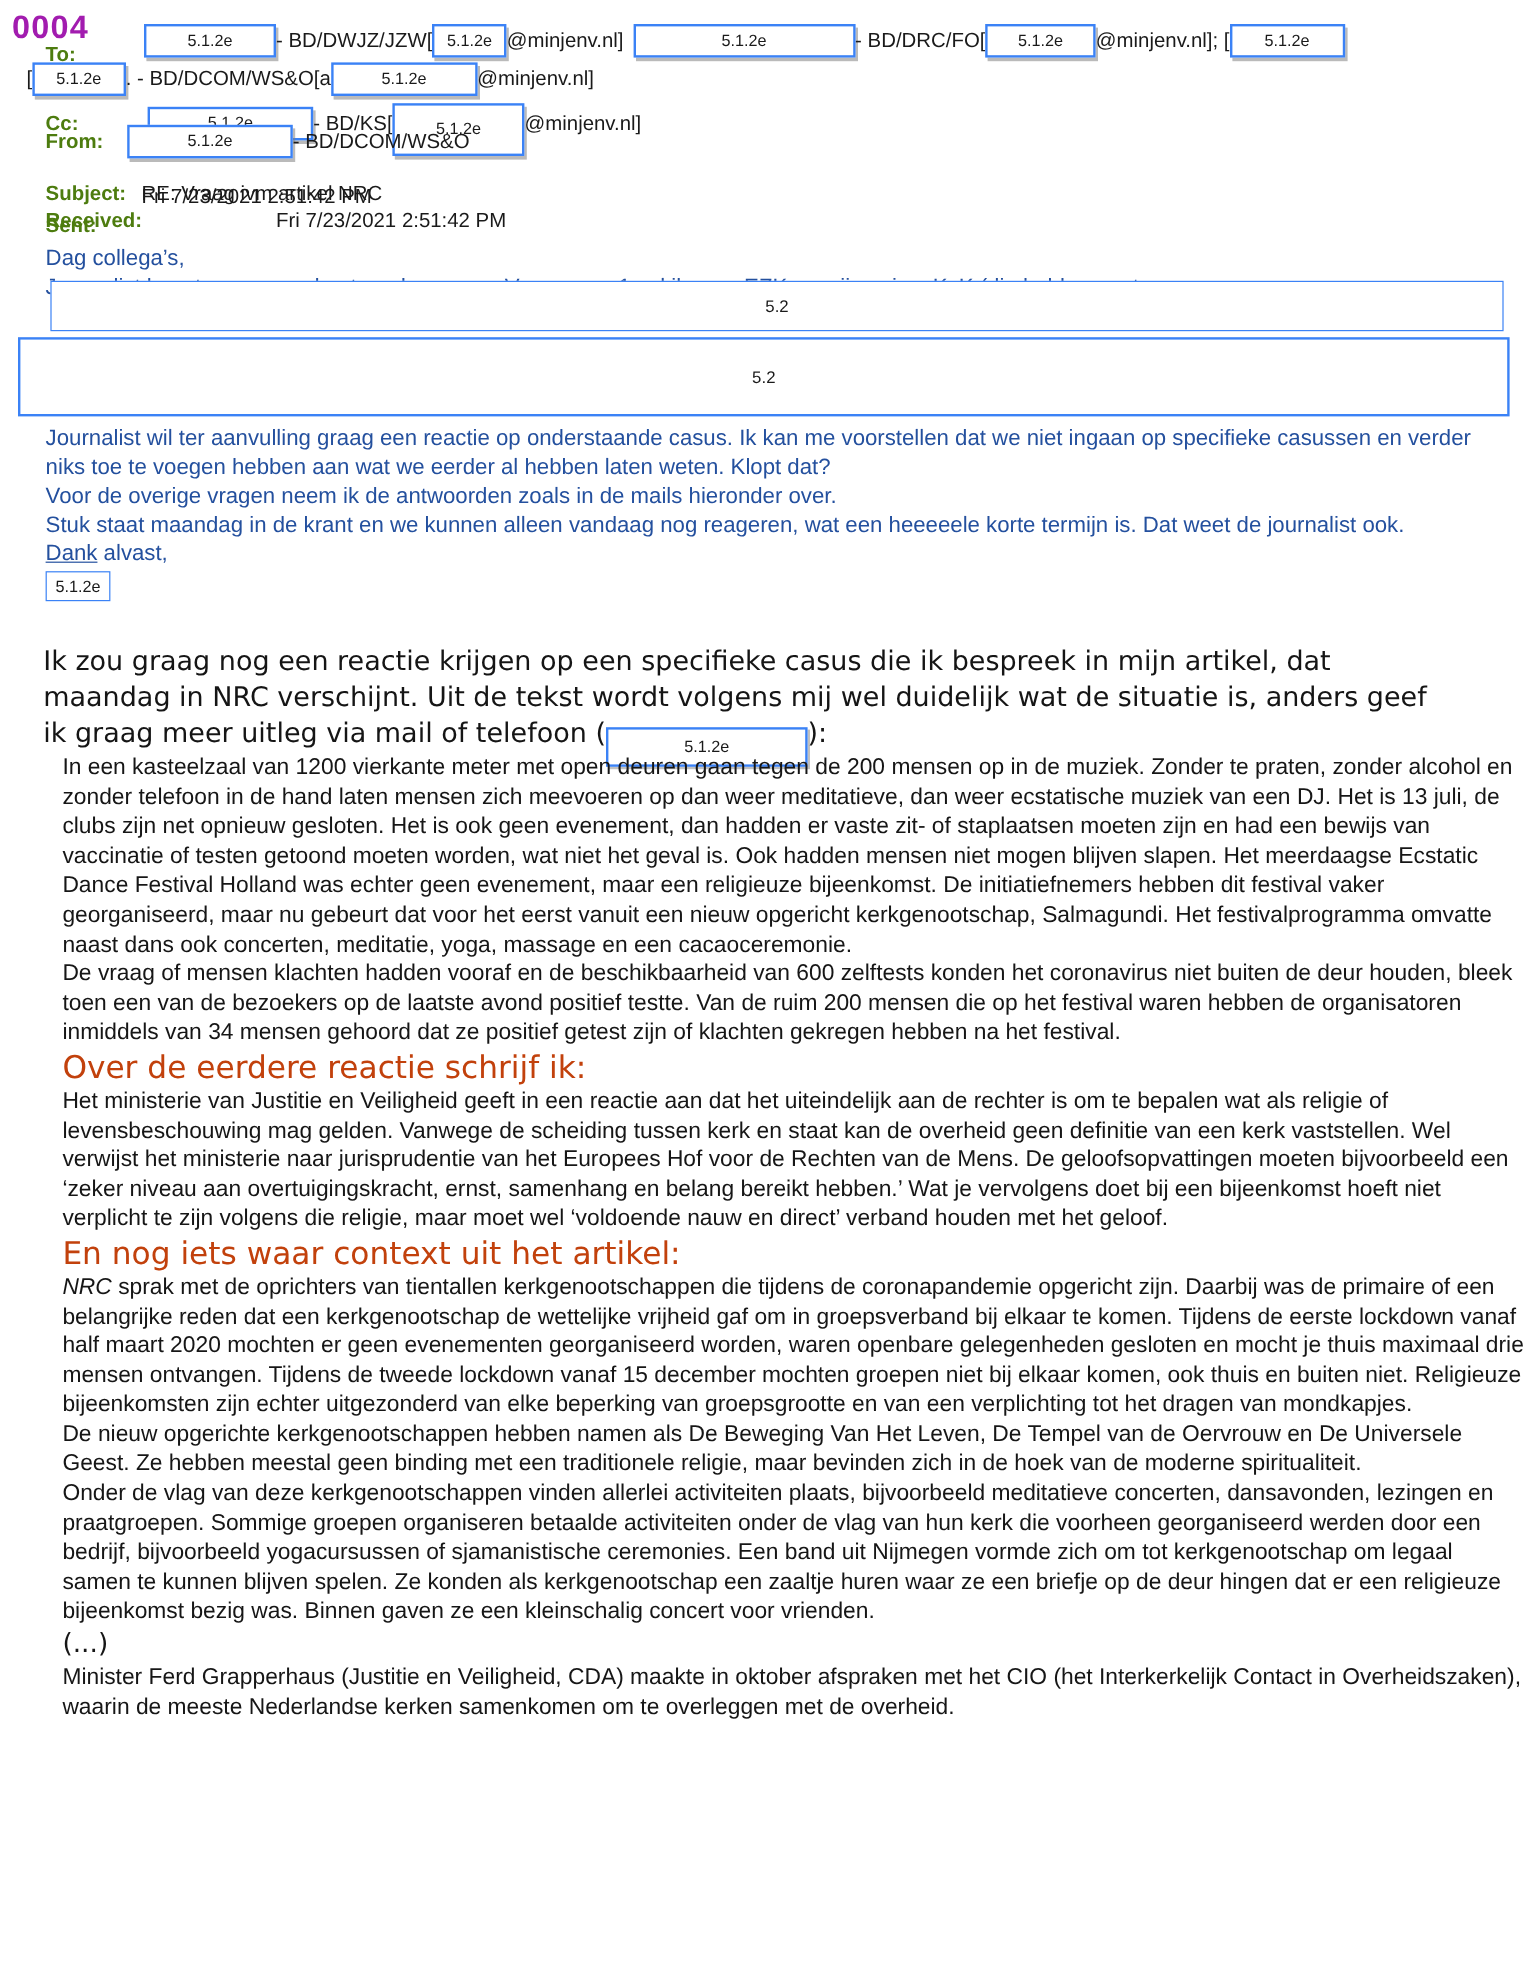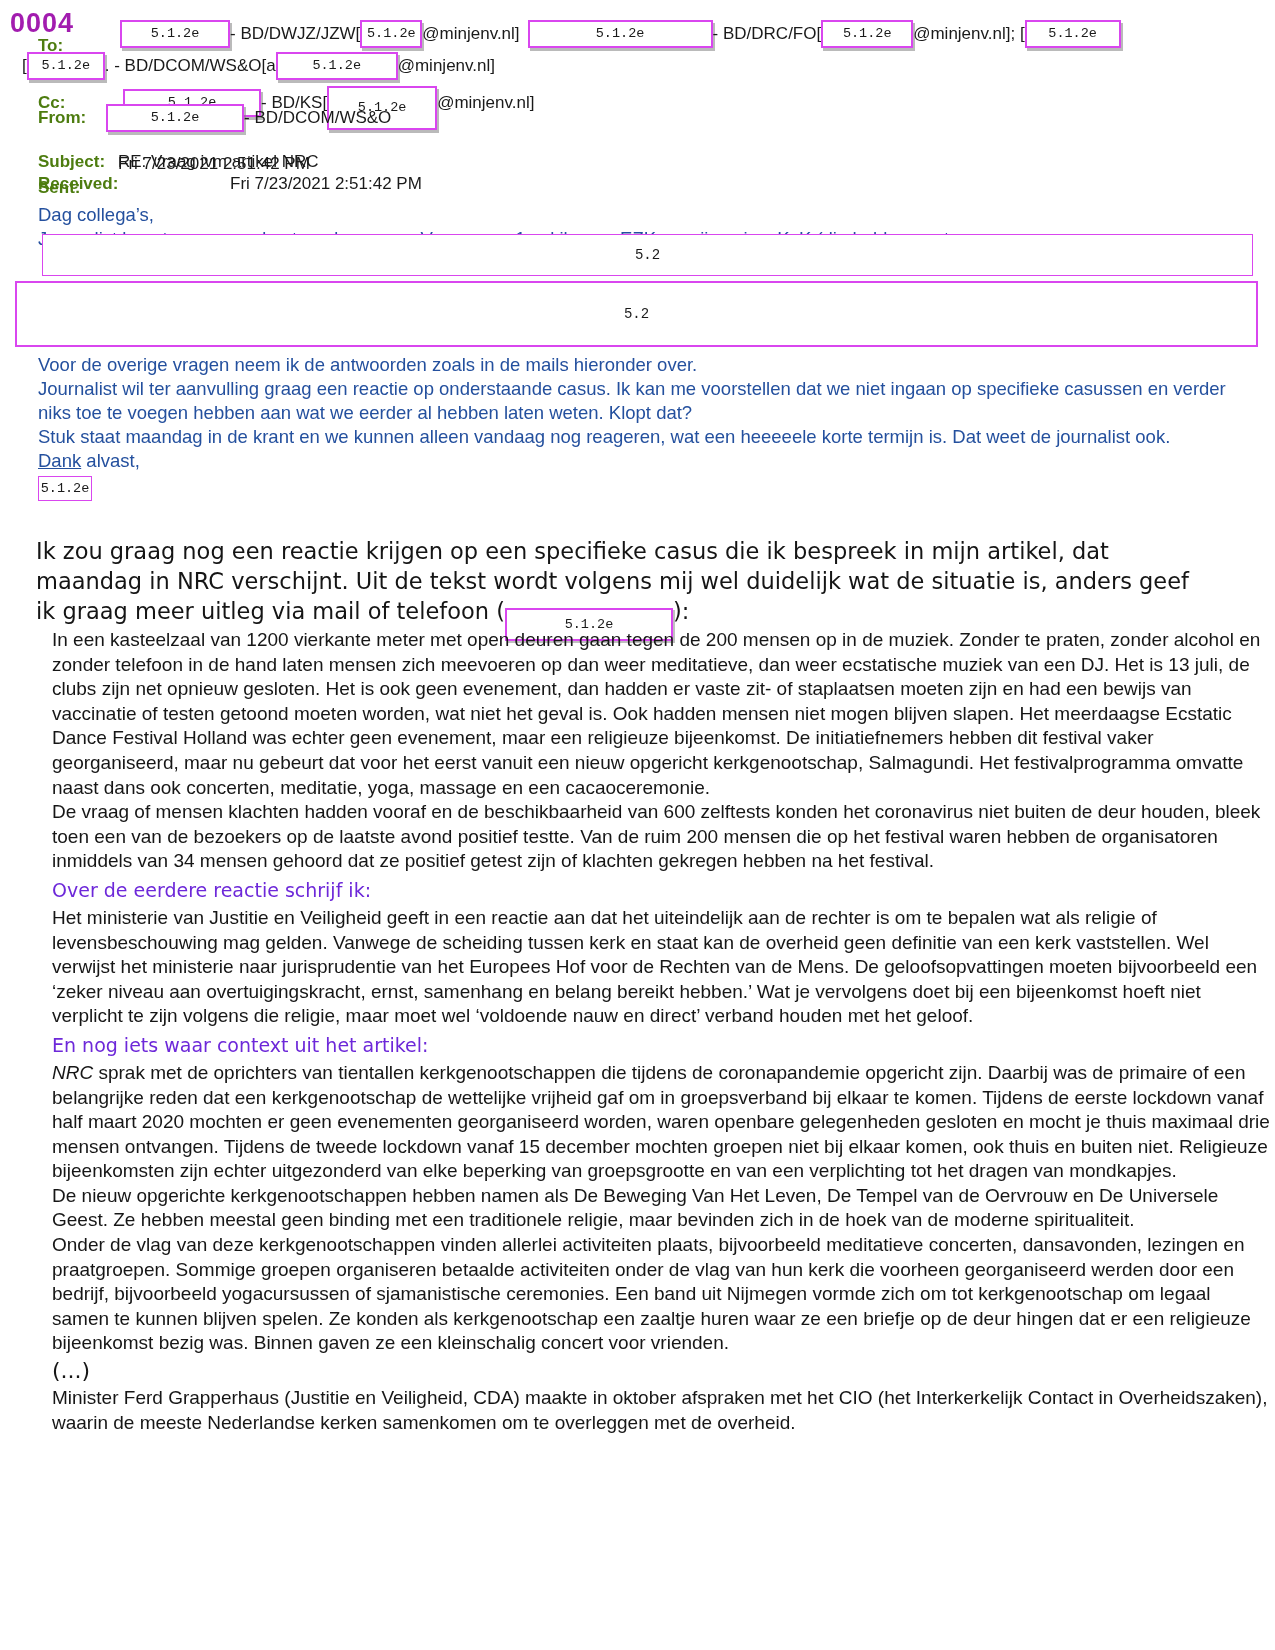--- a/index.html
+++ b/index.html
@@ -8,22 +8,22 @@
     font-family:"Liberation Sans",sans-serif;color:#1a1a1a;
     -webkit-font-smoothing:antialiased;
   }
   .docnum{position:absolute;left:10px;top:8px;font-size:27px;font-weight:700;letter-spacing:1px;color:#a21caf;}
   
   .email-header{position:absolute;left:0;top:0;width:1275px;height:195px;font-size:17px;}
   .hdr-label{font-weight:700;color:#4d7c0f;}
   .hrow{position:absolute;display:flex;align-items:center;white-space:nowrap;}
   .redact{
     display:inline-flex;align-items:center;justify-content:center;
-    background:#fff;border:2px solid #d946ef;color:#1a1a1a;
-    font-family:Liberation Mono, monospace;font-size:13.5px;line-height:1;
+    background:#fff;border:2px solid #3b82f6;color:#1a1a1a;
+    font-family:Liberation Sans, sans-serif;font-size:13.5px;line-height:1;
     box-sizing:border-box;flex:none;
   }
   .hbox{height:28px;box-shadow:2px 3px 0 rgba(130,130,130,.55);}
   .w110{width:110px}.w60{width:62px}.w185{width:185px}.w90{width:92px}.w95{width:96px}
   .w75{width:78px}.w120{width:122px}.w135{width:138px}
   .cc-tall{height:44px;margin-top:10px;}
   
   .intro{position:absolute;left:38px;top:203px;width:1215px;color:#24509e;font-size:18.5px;line-height:24px;}
   .zrow{display:flex;align-items:flex-start;height:26px;overflow:visible;}
   .r52-inline{flex:1;height:42px;margin-top:-17px;margin-left:4px;border-width:1.5px;position:relative;z-index:2;font-size:14px;}
@@ -33,21 +33,21 @@
   
   .bigtext{
     position:absolute;left:36px;top:536px;width:1160px;
     font-family:"DejaVu Sans",sans-serif;font-size:22.5px;line-height:30px;color:#151515;
   }
   .inline-big{width:168px;height:33px;vertical-align:-9px;border-width:2px;box-shadow:2px 2px 0 rgba(130,130,130,.5);}
   
   .article{position:absolute;left:52px;top:628px;width:1218px;font-size:19px;line-height:24.6px;color:#161616;}
   .article p{margin:0;}
   .sect{
-    font-family:"DejaVu Sans",sans-serif;font-size:19px;line-height:32px;color:#6d28d9;
+    font-family:"DejaVu Sans",sans-serif;font-size:26px;line-height:32px;color:#c2410c;
     margin:0;
   }
   .nrc{font-style:italic;}
   .ellip{font-family:"DejaVu Sans",sans-serif;font-size:22px;line-height:30px;}
 </style>
 </head>
 <body>
 
 <div class="docnum">0004</div>
 
@@ -104,22 +104,22 @@
   </div>
 </div>
 
 <div class="intro">
   <div>Dag collega’s,</div>
   <div>Journalist kom terug op onderstaande vragen. Voor vraag 1 zal ik naar EZK verwijzen ivm KvK (die hebben zo te</div>
   <div class="zrow">
     <span class="redact r52-inline">5.2</span>
   </div>
   <div class="redact r52-block">5.2</div>
+  <div>Journalist wil ter aanvulling graag een reactie op onderstaande casus. Ik kan me voorstellen dat we niet ingaan op specifieke casussen en verder niks toe te voegen hebben aan wat we eerder al hebben laten weten. Klopt dat?</div>
   <div>Voor de overige vragen neem ik de antwoorden zoals in de mails hieronder over.</div>
-  <div>Journalist wil ter aanvulling graag een reactie op onderstaande casus. Ik kan me voorstellen dat we niet ingaan op specifieke casussen en verder niks toe te voegen hebben aan wat we eerder al hebben laten weten. Klopt dat?</div>
   <div>Stuk staat maandag in de krant en we kunnen alleen vandaag nog reageren, wat een heeeeele korte termijn is. Dat weet de journalist ook.</div>
   <div><span class="u">Dank</span><span> alvast,</span></div>
   <div class="redact sig-box">5.1.2e</div>
 </div>
 
 <div class="bigtext">
   <span>Ik zou graag nog een reactie krijgen op een specifieke casus die ik bespreek in mijn artikel, dat maandag in NRC verschijnt. Uit de tekst wordt volgens mij wel duidelijk wat de situatie is, anders geef ik graag meer uitleg via mail of telefoon (</span><span class="redact inline-big">5.1.2e</span><span>):</span>
 </div>
 
 <div class="article">

